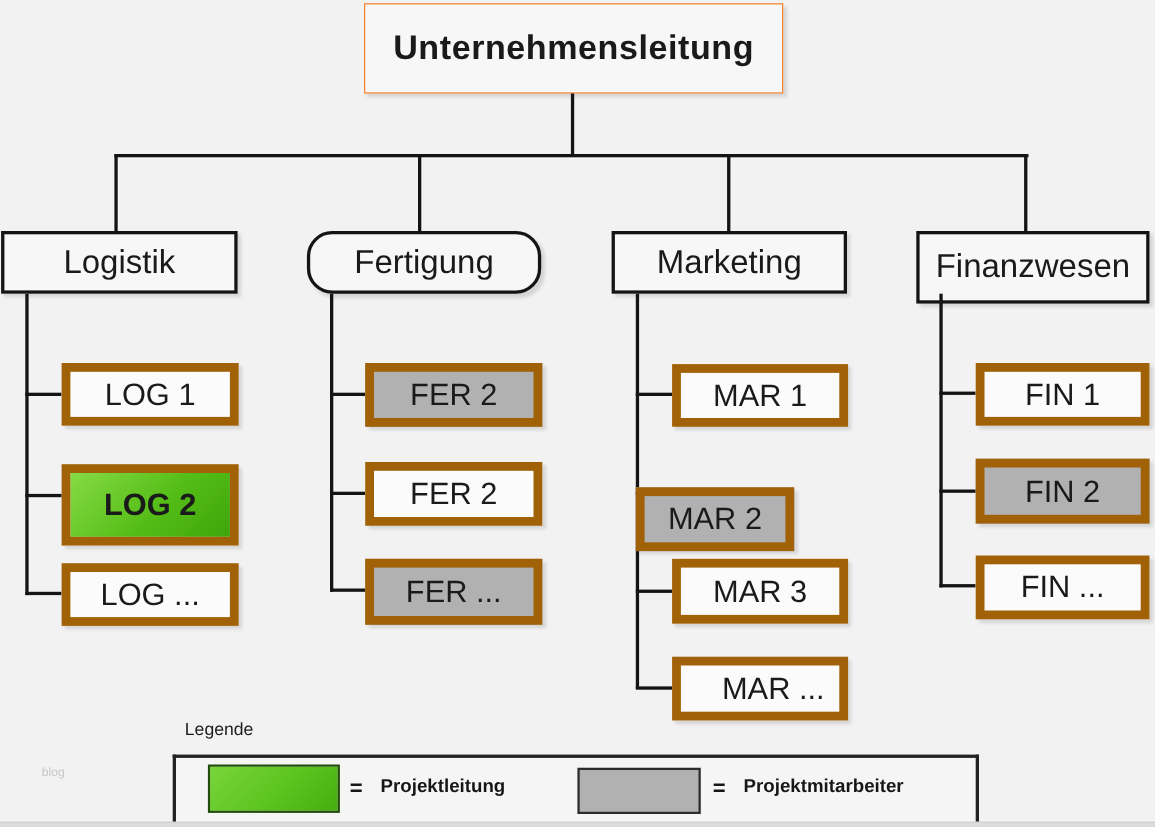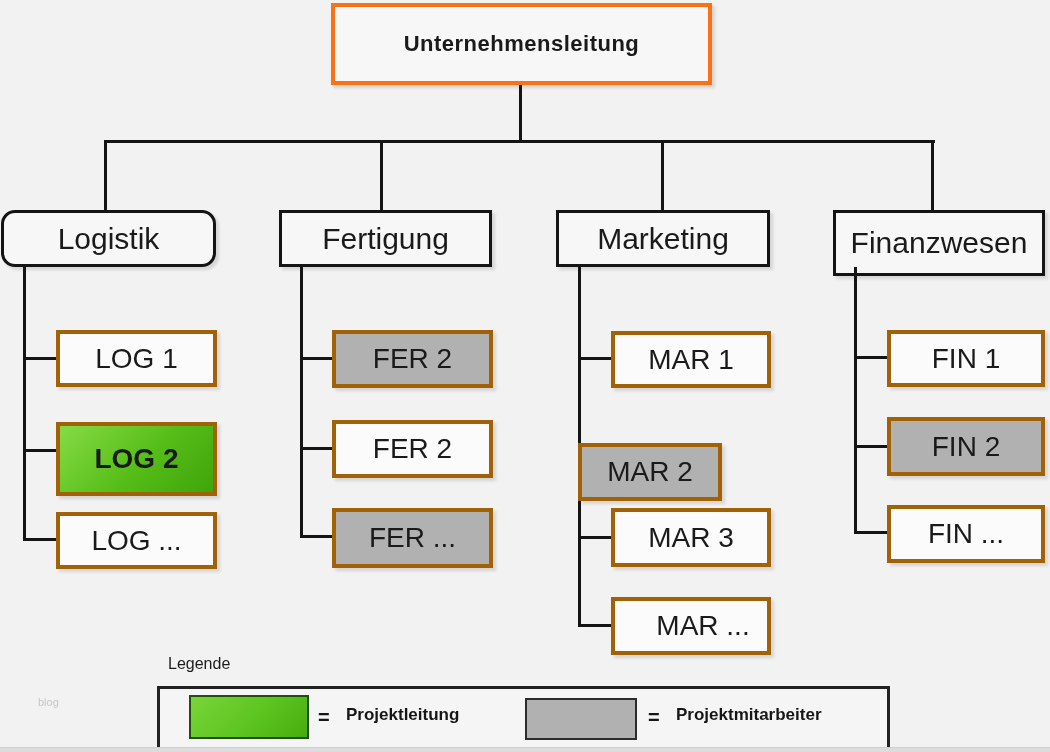--- a/index.html
+++ b/index.html
@@ -12,28 +12,28 @@
     width:1050px;height:752px;
     background:#f2f2f2;
     overflow:hidden;
     color:#1a1a1a;
   }
   .box{
     position:absolute;
     display:flex;align-items:center;justify-content:center;
     box-sizing:border-box;
     background:#fbfbfb;
-    border:4px solid #a16207;
+    border:8px solid #a16207;
     box-shadow:3px 3px 3px rgba(0,0,0,0.12);
     white-space:nowrap;
   }
   .title-box{
-    border:4px solid #f97316;
+    border:1px solid #f97316;
     background:#f7f7f7;
-    font-size:22px;font-weight:bold;
+    font-size:31px;font-weight:bold;
     letter-spacing:0.5px;
     text-align:center;
   }
   .dept-box{
     border:3px solid #141414;
     background:#f7f7f7;
     font-size:30px;
   }
   .child-box{font-size:28px;}
   .leader{
@@ -78,22 +78,22 @@
 
   <div class="box title-box" style="left:331px;top:3px;width:381px;height:82px;">Unternehmensleitung</div>
 
   <div class="line" style="left:519px;top:85px;width:3px;height:57px;"></div>
   <div class="line" style="left:104px;top:140px;width:831px;height:3px;"></div>
   <div class="line" style="left:104px;top:140px;width:3px;height:70px;"></div>
   <div class="line" style="left:380px;top:140px;width:3px;height:70px;"></div>
   <div class="line" style="left:661px;top:140px;width:3px;height:70px;"></div>
   <div class="line" style="left:931px;top:140px;width:3px;height:70px;"></div>
 
-  <div class="box dept-box" style="left:1px;top:210px;width:215px;height:57px;border-radius:14px;">Logistik</div>
-  <div class="box dept-box" style="left:279px;top:210px;width:213px;height:57px;">Fertigung</div>
+  <div class="box dept-box" style="left:1px;top:210px;width:215px;height:57px;">Logistik</div>
+  <div class="box dept-box" style="left:279px;top:210px;width:213px;height:57px;border-radius:23px;">Fertigung</div>
   <div class="box dept-box" style="left:556px;top:210px;width:214px;height:57px;">Marketing</div>
   <div class="box dept-box" style="left:833px;top:210px;width:212px;height:66px;">Finanzwesen</div>
 
   <div class="line" style="left:23px;top:267px;width:3px;height:274px;"></div>
   <div class="line" style="left:23px;top:357px;width:33px;height:3px;"></div>
   <div class="line" style="left:23px;top:449px;width:33px;height:3px;"></div>
   <div class="line" style="left:23px;top:538px;width:33px;height:3px;"></div>
   <div class="box child-box" style="left:56px;top:330px;width:161px;height:57px;">LOG 1</div>
   <div class="box child-box leader" style="left:56px;top:422px;width:161px;height:74px;">LOG 2</div>
   <div class="box child-box" style="left:56px;top:512px;width:161px;height:57px;">LOG ...</div>

